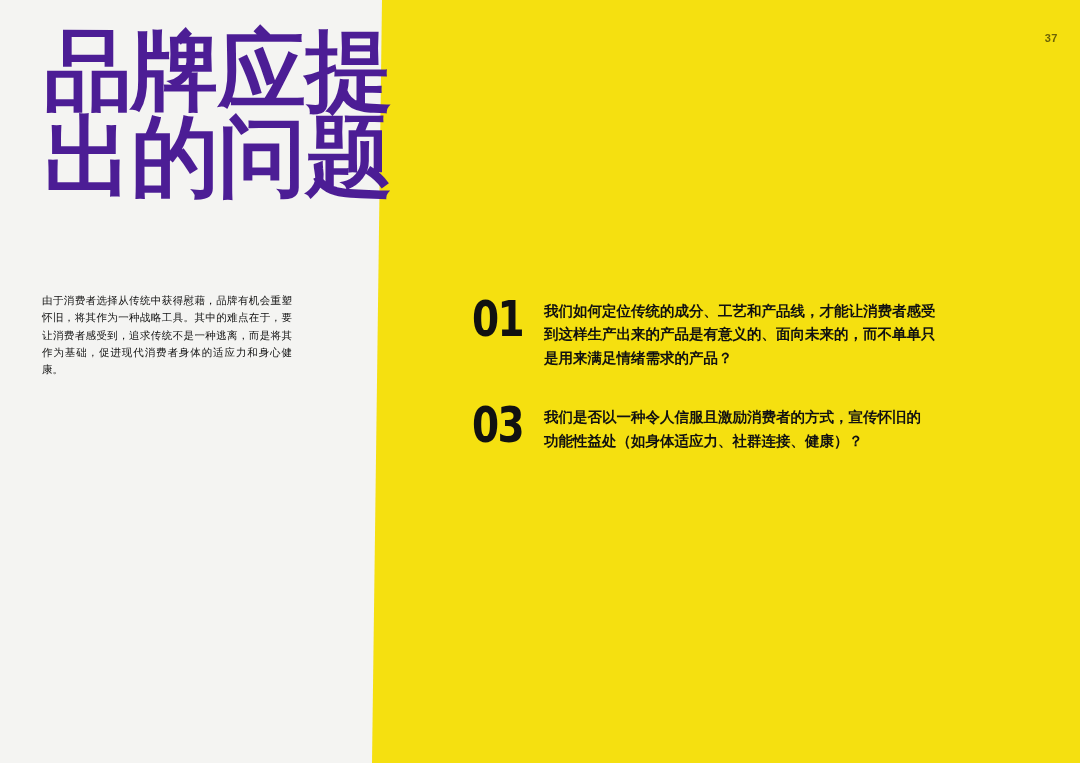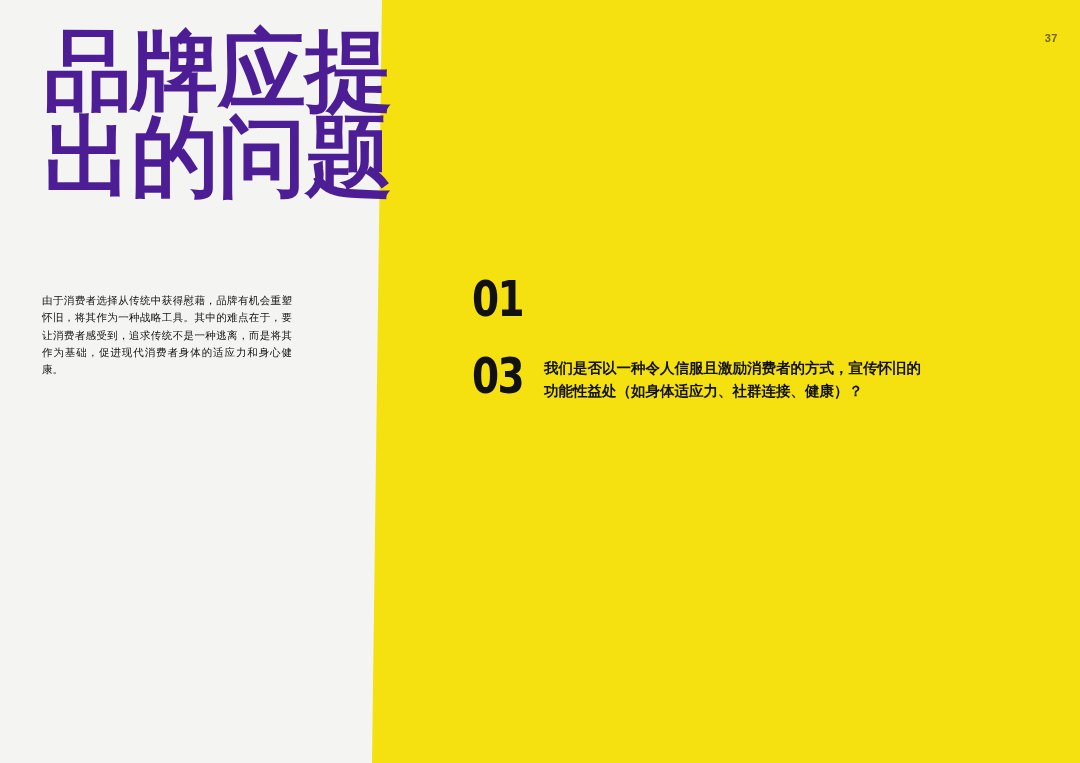--- a/index.html
+++ b/index.html
@@ -68,21 +68,21 @@
     margin: 0 0 16px 0;
     font-size: 10.5px;
     line-height: 1.65;
     color: #111111;
     font-weight: 400;
     text-align: justify;
   }
   .questions {
     position: absolute;
     left: 472px;
-    top: 278px;
+    top: 298px;
     width: 560px;
   }
   .q-row {
     display: flex;
     align-items: flex-start;
     margin-bottom: 34px;
   }
   .q-num {
     flex: 0 0 auto;
     width: 72px;
@@ -119,20 +119,23 @@
 出的问题</div>
 
   <div class="intro">
     <p>由于消费者选择从传统中获得慰藉，品牌有机会重塑怀旧，将其作为一种战略工具。其中的难点在于，要让消费者感受到，追求传统不是一种逃离，而是将其作为基础，促进现代消费者身体的适应力和身心健康。</p>
   </div>
 
   <div class="questions">
 
     <div class="q-row">
       <div class="q-num">01</div>
+      <div class="q-text">我们如何定位传统的成分、工艺和产品线，才能让消费者感受
+到这样生产出来的产品是有意义的、面向未来的，而不单单只
+是用来满足情绪需求的产品？</div>
     </div>
 
 
     <div class="q-row">
       <div class="q-num">03</div>
       <div class="q-text">我们是否以一种令人信服且激励消费者的方式，宣传怀旧的
 功能性益处（如身体适应力、社群连接、健康）？</div>
     </div>
 
 

